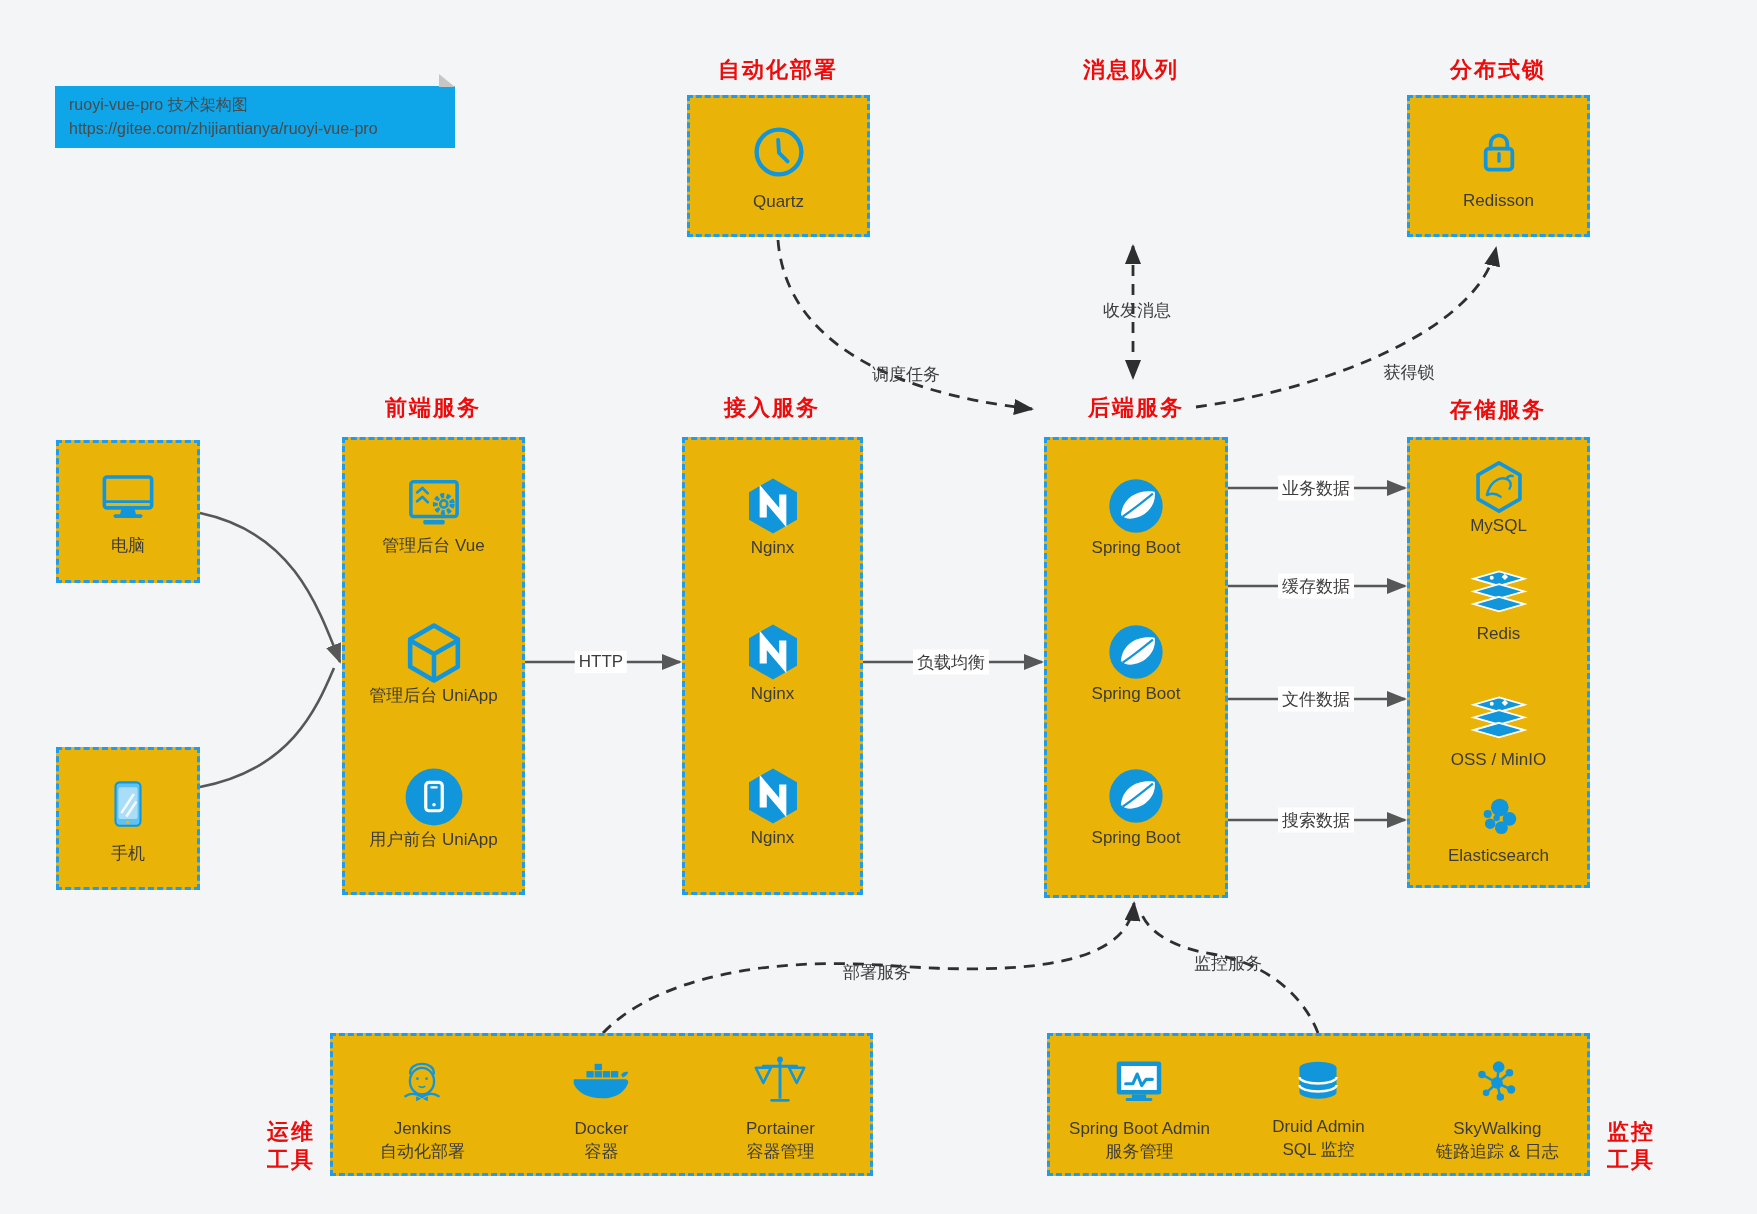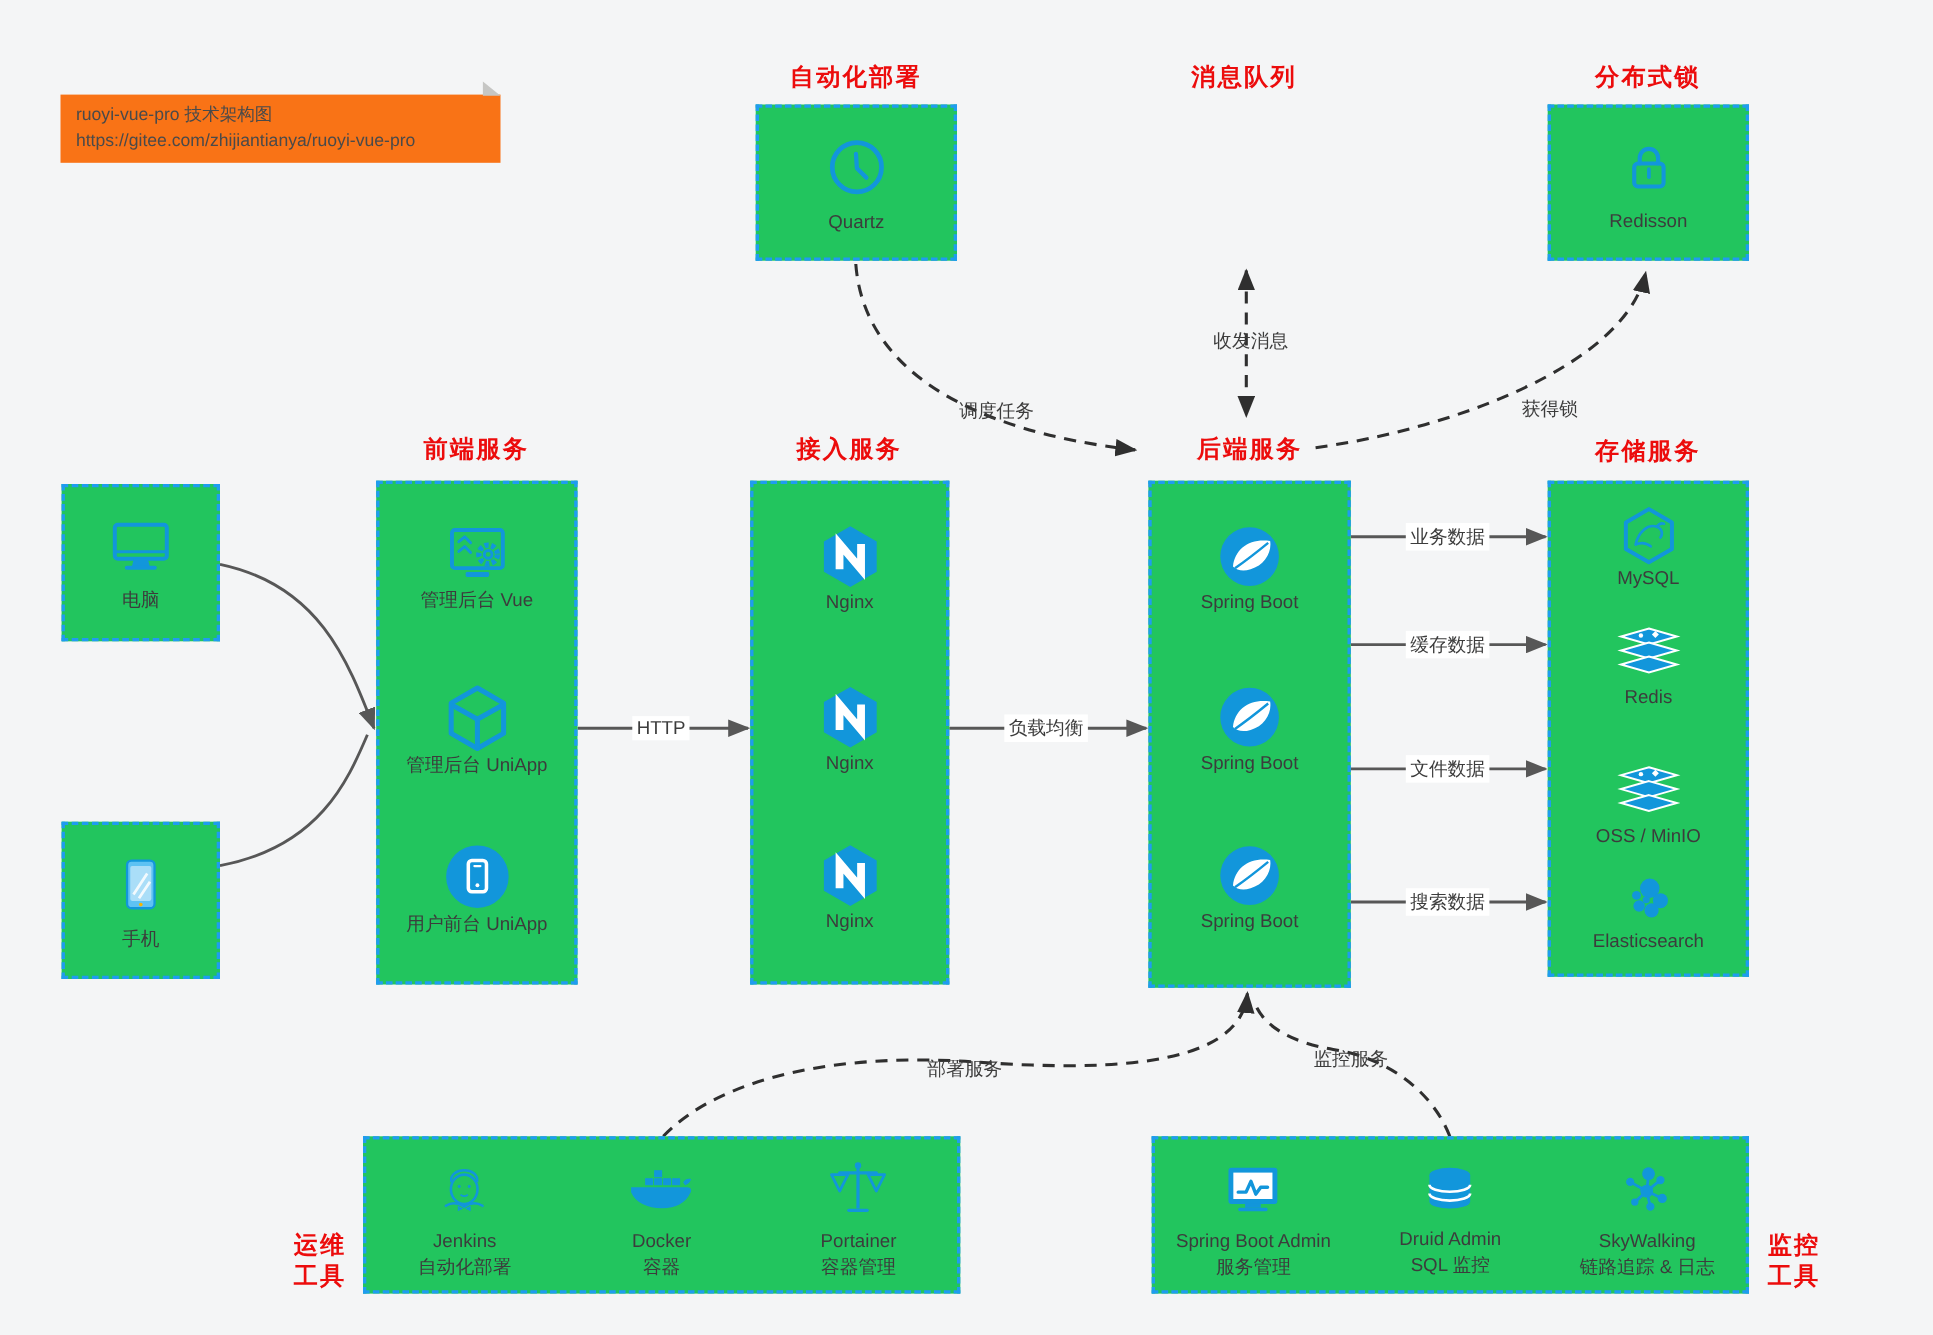--- a/index.html
+++ b/index.html
@@ -7,29 +7,29 @@
     --border-blue:#1f9cf0;
     --red:#ec0c0c;
     --ink:#3c3c3c;
     --arrow:#575757;
     --dash:#2f2f2f;
     --bg:#f4f5f6;
   }
   html,body{margin:0;padding:0;background:var(--bg);font-family:"Liberation Sans","DejaVu Sans",sans-serif;}
   .stage{position:relative;width:1757px;height:1214px;background:var(--bg);overflow:hidden;}
   .connectors{position:absolute;left:0;top:0;z-index:1;}
-  .dbox{position:absolute;background:#22c55e;border:3px dashed var(--border-blue);box-sizing:border-box;z-index:2;}
+  .dbox{position:absolute;background:#eab308;border:3px dashed var(--border-blue);box-sizing:border-box;z-index:2;}
   .flexc{display:flex;flex-direction:column;align-items:center;justify-content:center;gap:9px;}
   .item{position:absolute;left:0;width:100%;display:flex;flex-direction:column;align-items:center;gap:0;}
   .label{font-size:17px;color:var(--ink);white-space:nowrap;line-height:20px;}
   .sublabel{font-size:17px;color:var(--ink);white-space:nowrap;line-height:20px;margin-top:-4px;}
   .rtitle{position:absolute;z-index:3;color:var(--red);font-weight:bold;font-size:22px;transform:translate(-50%,-50%);white-space:nowrap;letter-spacing:2px;}
   .rtitle2{position:absolute;z-index:3;color:var(--red);font-weight:bold;font-size:22px;transform:translate(-50%,-50%);text-align:center;line-height:28px;letter-spacing:2px;margin-top:40px;}
   .line-label{position:absolute;z-index:3;background:#fff;font-size:17px;color:var(--ink);padding:1px 4px;transform:translate(-50%,-50%);white-space:nowrap;}
-  .note{position:absolute;left:55px;top:86px;width:400px;height:62px;background:#f97316;z-index:3;box-sizing:border-box;padding:7px 14px;font-size:16px;color:#4a4a4a;line-height:24px;}
+  .note{position:absolute;left:55px;top:86px;width:400px;height:62px;background:#0ea5e9;z-index:3;box-sizing:border-box;padding:7px 14px;font-size:16px;color:#4a4a4a;line-height:24px;}
   .note .fold{position:absolute;right:0;top:-12px;width:0;height:0;border-bottom:13px solid #c6c6c4;border-right:16px solid transparent;}
   .hitem{position:absolute;top:16px;width:33.33%;display:flex;flex-direction:column;align-items:center;gap:7px;}
   svg.ic{display:block;}
 </style>
 </head>
 <body>
 
 <div class="stage">
 
   <svg class="connectors" width="1757" height="1214" viewBox="0 0 1757 1214">

